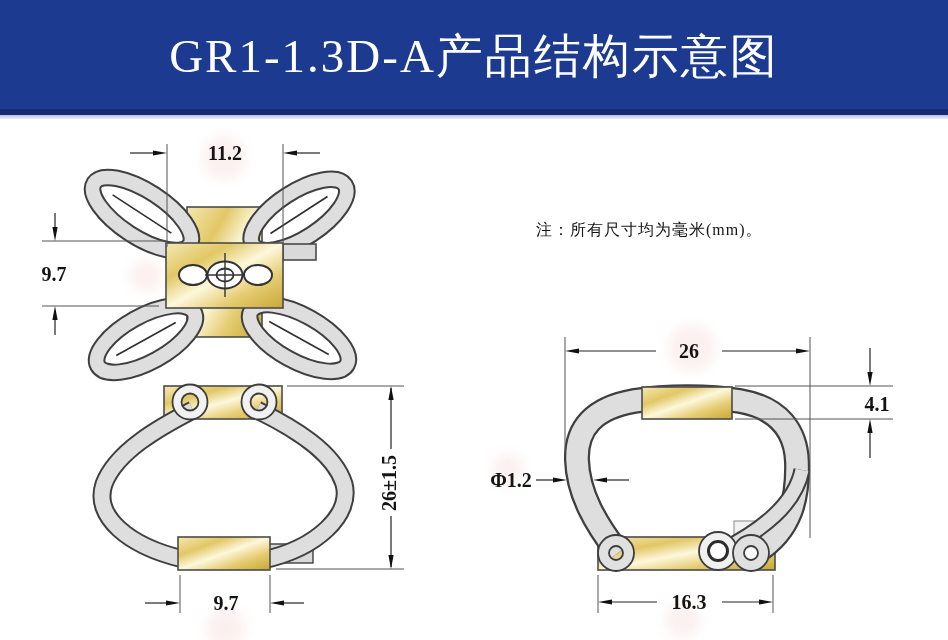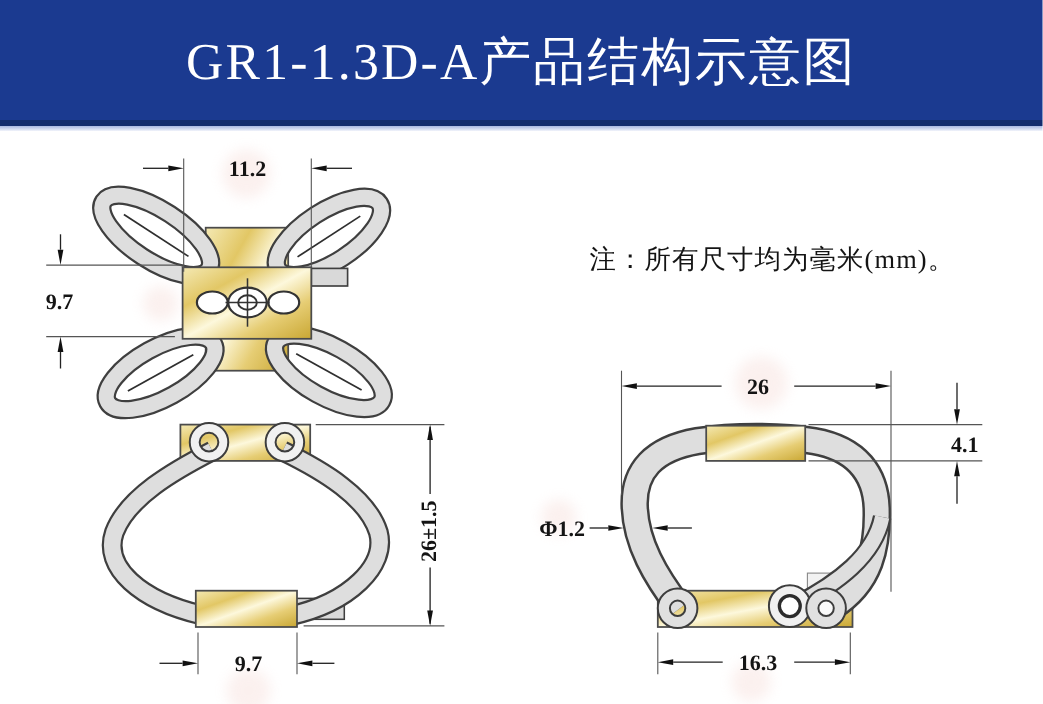--- a/index.html
+++ b/index.html
@@ -3,21 +3,21 @@
 <meta charset="utf-8">
 <style>
   html,body{margin:0;padding:0;background:#ffffff;}
   .canvas{position:relative;width:948px;height:640px;background:#ffffff;overflow:hidden;
           font-family:"Liberation Serif",serif;}
   .banner{position:absolute;top:0;left:0;width:948px;height:119px;
           background:linear-gradient(180deg,#1b3a90 0%,#1b3a90 92%,#142c6e 92%,#142c6e 96.5%,#aebbe4 96.5%,#eef1fa 100%);
           display:flex;align-items:center;justify-content:center;}
   .banner h1{margin:0 0 6px 0;color:#ffffff;font-size:47px;font-weight:400;letter-spacing:2px;
              font-family:"Liberation Serif",serif;white-space:nowrap;}
-  .note{position:absolute;left:536px;top:220px;font-size:24px;color:#141414;
+  .note{position:absolute;left:536px;top:220px;font-size:16px;color:#141414;
         letter-spacing:1px;white-space:nowrap;}
   svg.drawing{position:absolute;left:0;top:0;}
   .dim{font-family:"Liberation Serif",serif;font-weight:700;font-size:20px;fill:#141414;}
   .ext{stroke:#555;stroke-width:1;}
   .dln{stroke:#222;stroke-width:1.2;}
   .ah{fill:#111;stroke:none;}
   .tube-d{fill:none;stroke:#3f3f3f;}
   .tube-l{fill:none;stroke:#dedede;}
   .blk{fill:url(#gold);stroke:#4b4b4b;stroke-width:1.6;}
 </style>

